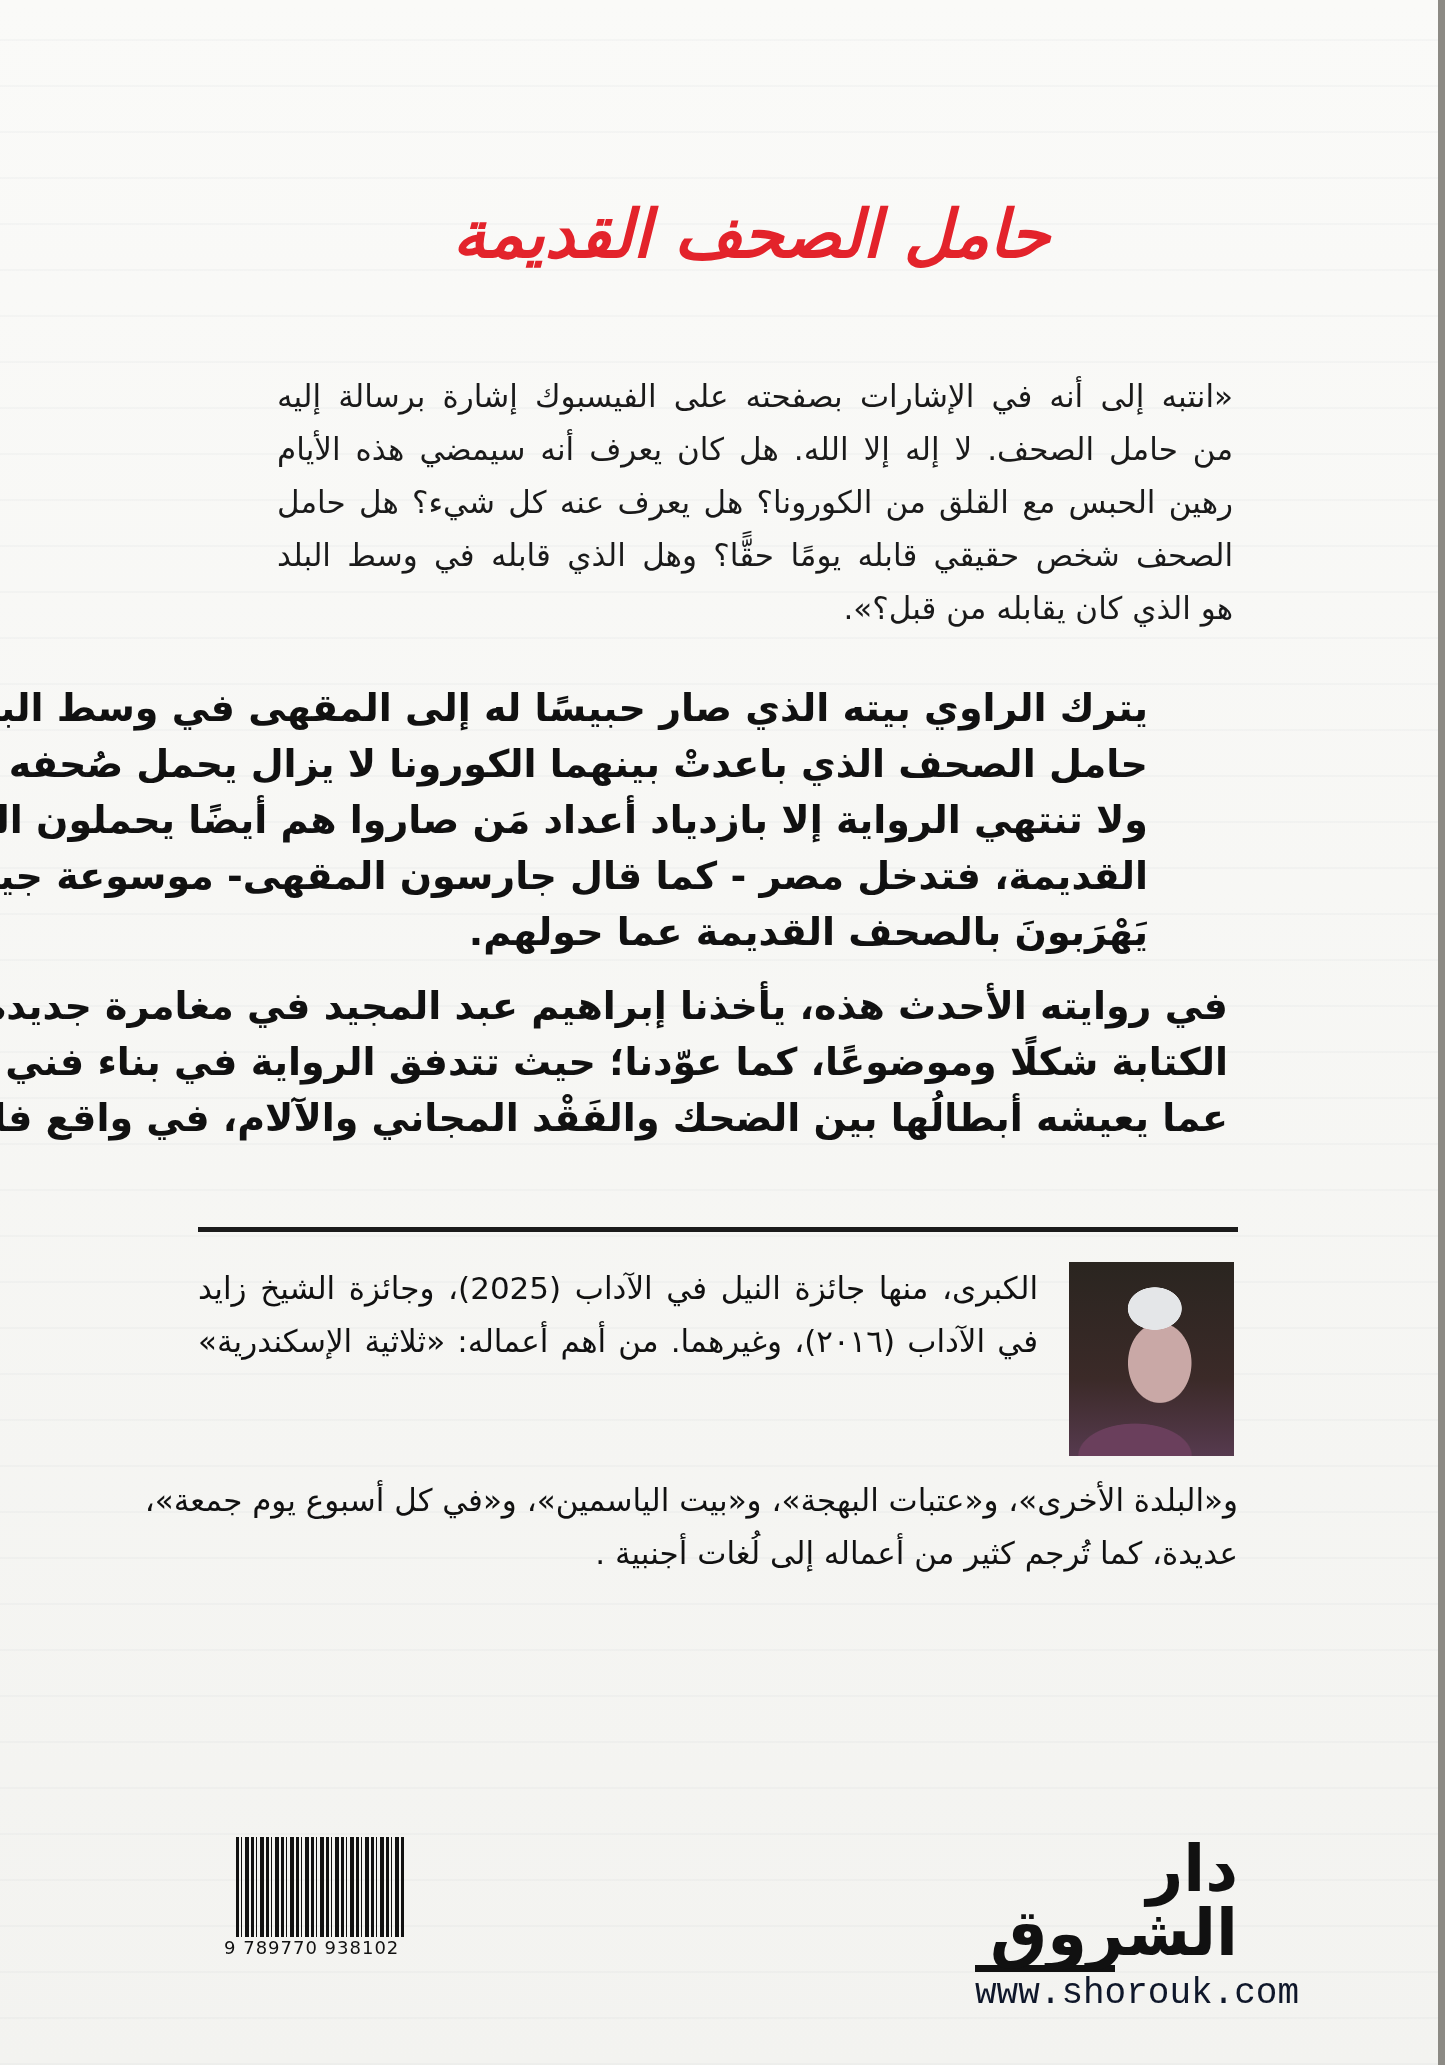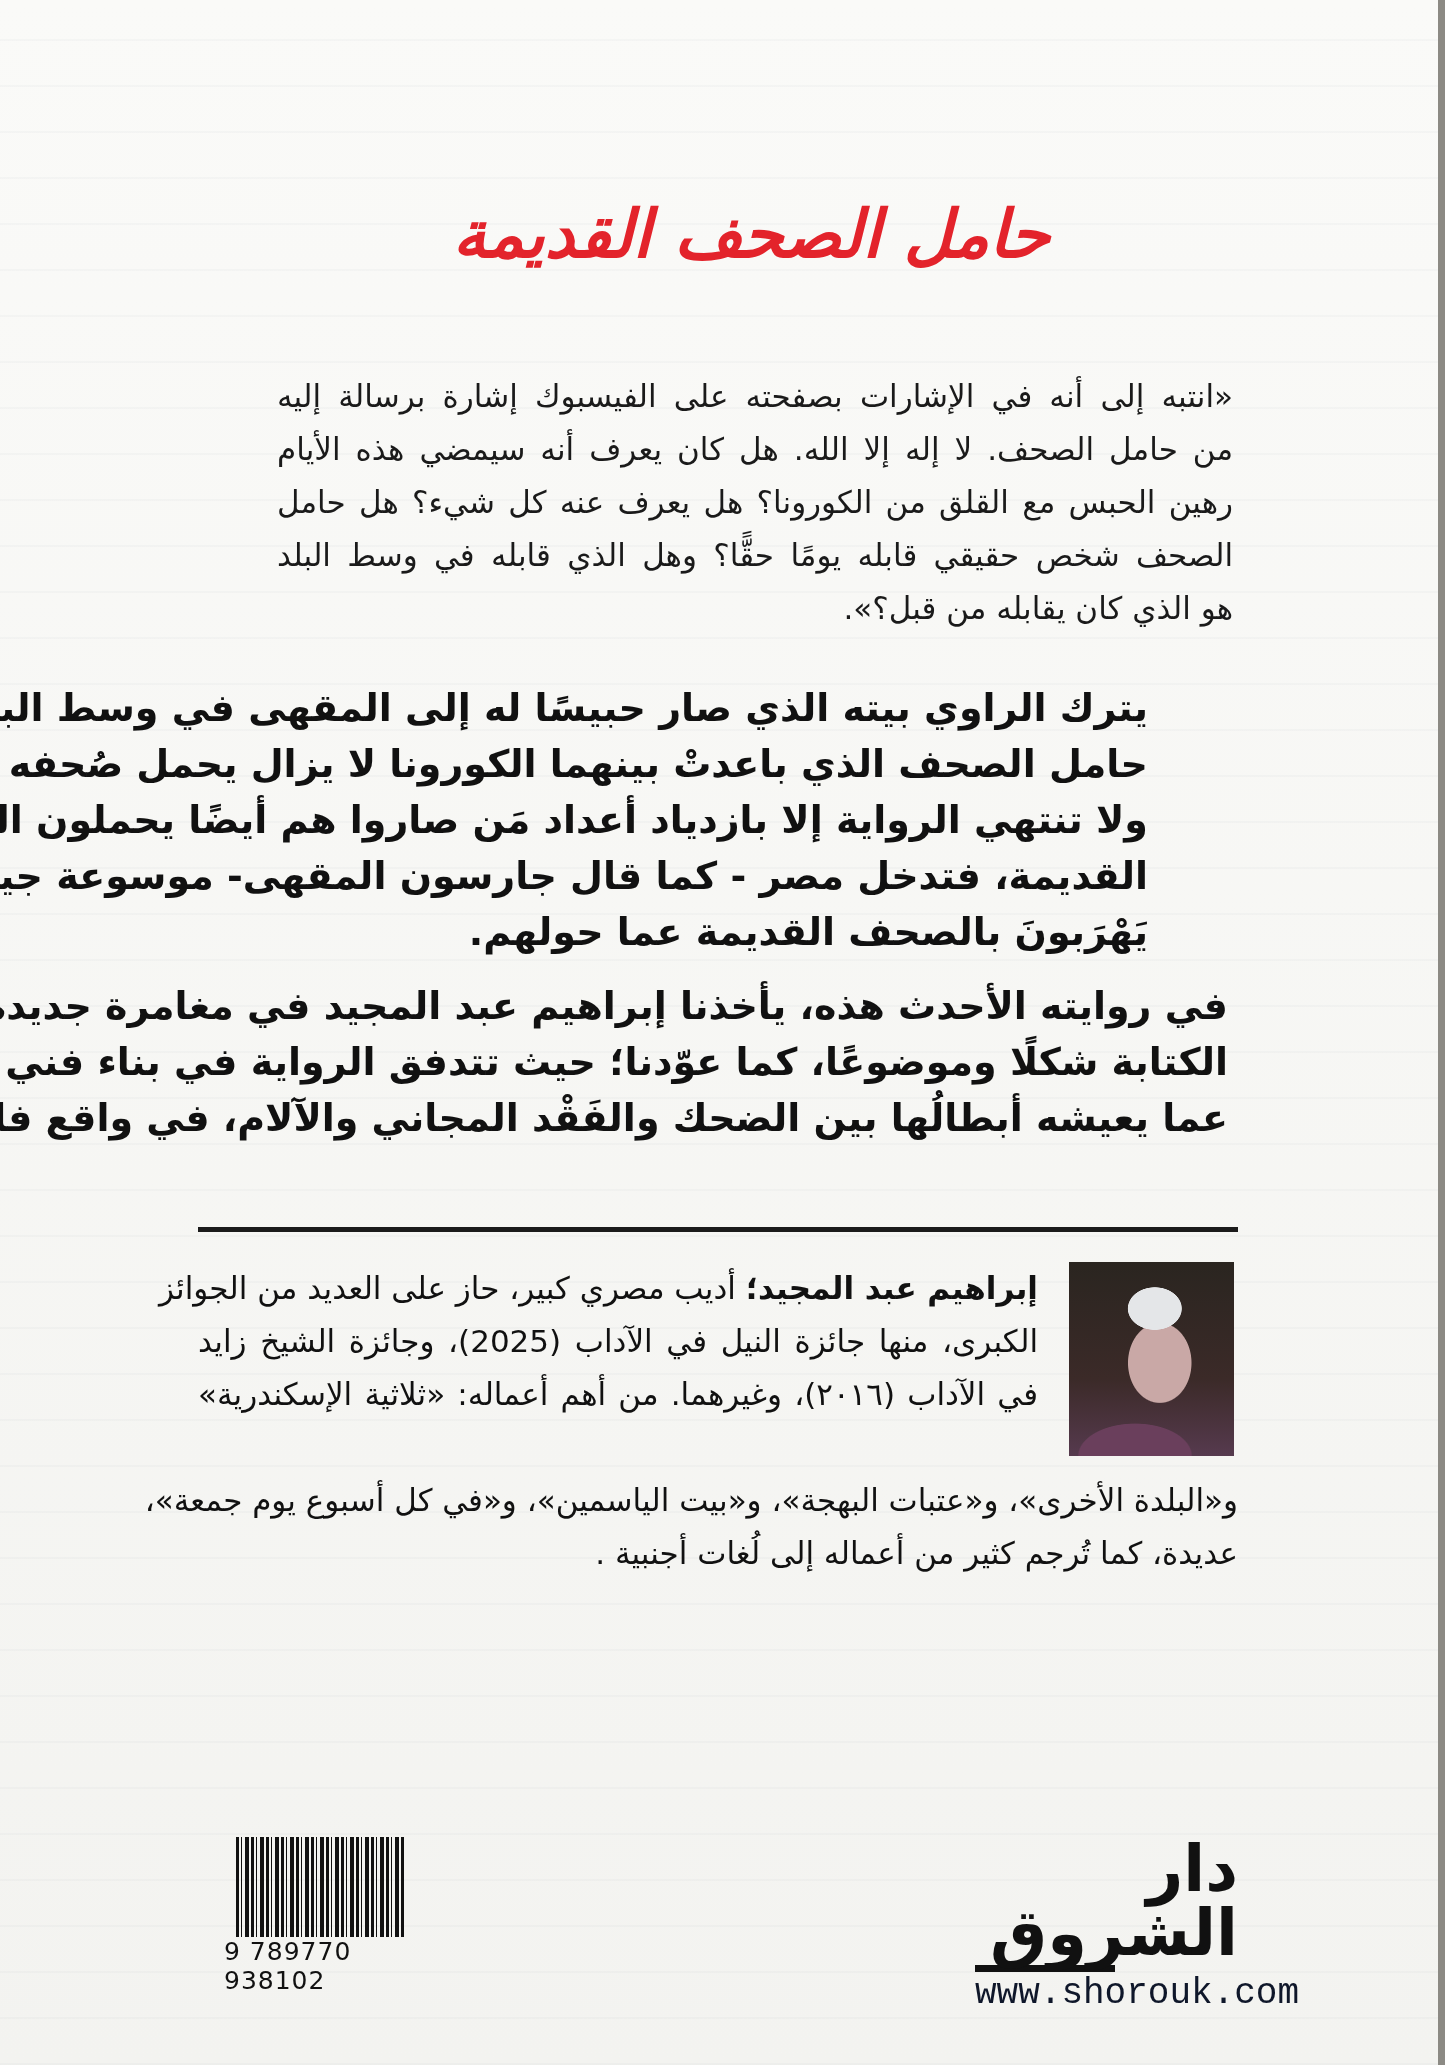--- a/index.html
+++ b/index.html
@@ -50,21 +50,21 @@
   }
   .bio-top { left:198px; width:840px; top:1262px; }
   .bio-bottom { left:198px; width:1040px; top:1474px; }
   .bio-name { font-weight:bold; }
   .barcode {
     position:absolute; left:224px; top:1837px; width:184px; height:132px;
   }
   .bars { position:absolute; left:12px; top:0; width:170px; height:100px;
     background:repeating-linear-gradient(90deg,#111 0 3px,transparent 3px 5px,#111 5px 6px,transparent 6px 9px,#111 9px 13px,transparent 13px 15px);
   }
-  .isbn { position:absolute; left:0; top:100px; width:184px; font-family:"DejaVu Sans", sans-serif; font-size:25px; letter-spacing:1px; color:#111; background:transparent; }
+  .isbn { position:absolute; left:0; top:100px; width:184px; font-family:"DejaVu Sans", sans-serif; font-size:18px; letter-spacing:1px; color:#111; background:transparent; }
   .pub { position:absolute; left:975px; top:1837px; width:263px; text-align:right; }
   .pub-logo { direction:rtl; font-size:64px; font-weight:bold; line-height:64px; color:#111; font-family:"DejaVu Sans", sans-serif; }
   .pub-logo-bar { height:7px; width:140px; background:#111; margin-left:0; }
   .pub-url { font-family:Liberation Mono, monospace; font-size:36px; color:#0f172a; line-height:44px; }
 </style>
 </head>
 <body>
 
 <div class="paper"></div>
 <div class="edge"></div>
@@ -91,21 +91,20 @@
   <span class="line-block">في روايته الأحدث هذه، يأخذنا إبراهيم عبد المجيد في مغامرة جديدة في</span>
   <span class="line-block">الكتابة شكلًا وموضوعًا، كما عوّدنا؛ حيث تتدفق الرواية في بناء فني مُبتكر</span>
   <span class="line-block line-last">عما يعيشه أبطالُها بين الضحك والفَقْد المجاني والآلام، في واقع فاقَ كل خيال.</span>
 </div>
 
 <div class="divider"></div>
 
 <div class="photo" title="author-photo"></div>
 
 <div class="bio bio-top">
-  <span class="line-block"><span class="bio-name">إبراهيم عبد المجيد؛</span><span> أديب مصري كبير، حاز على العديد من الجوائز</span></span>
   <span class="line-block">الكبرى، منها جائزة النيل في الآداب (2025)، وجائزة الشيخ زايد</span>
   <span class="line-block">في الآداب (٢٠١٦)، وغيرهما. من أهم أعماله: «ثلاثية الإسكندرية»</span>
 </div>
 
 <div class="bio bio-bottom">
   <span class="line-block">و«البلدة الأخرى»، و«عتبات البهجة»، و«بيت الياسمين»، و«في كل أسبوع يوم جمعة»،</span>
   <span class="line-block line-last">عديدة، كما تُرجم كثير من أعماله إلى لُغات أجنبية .</span>
 </div>
 
 <div class="barcode">

